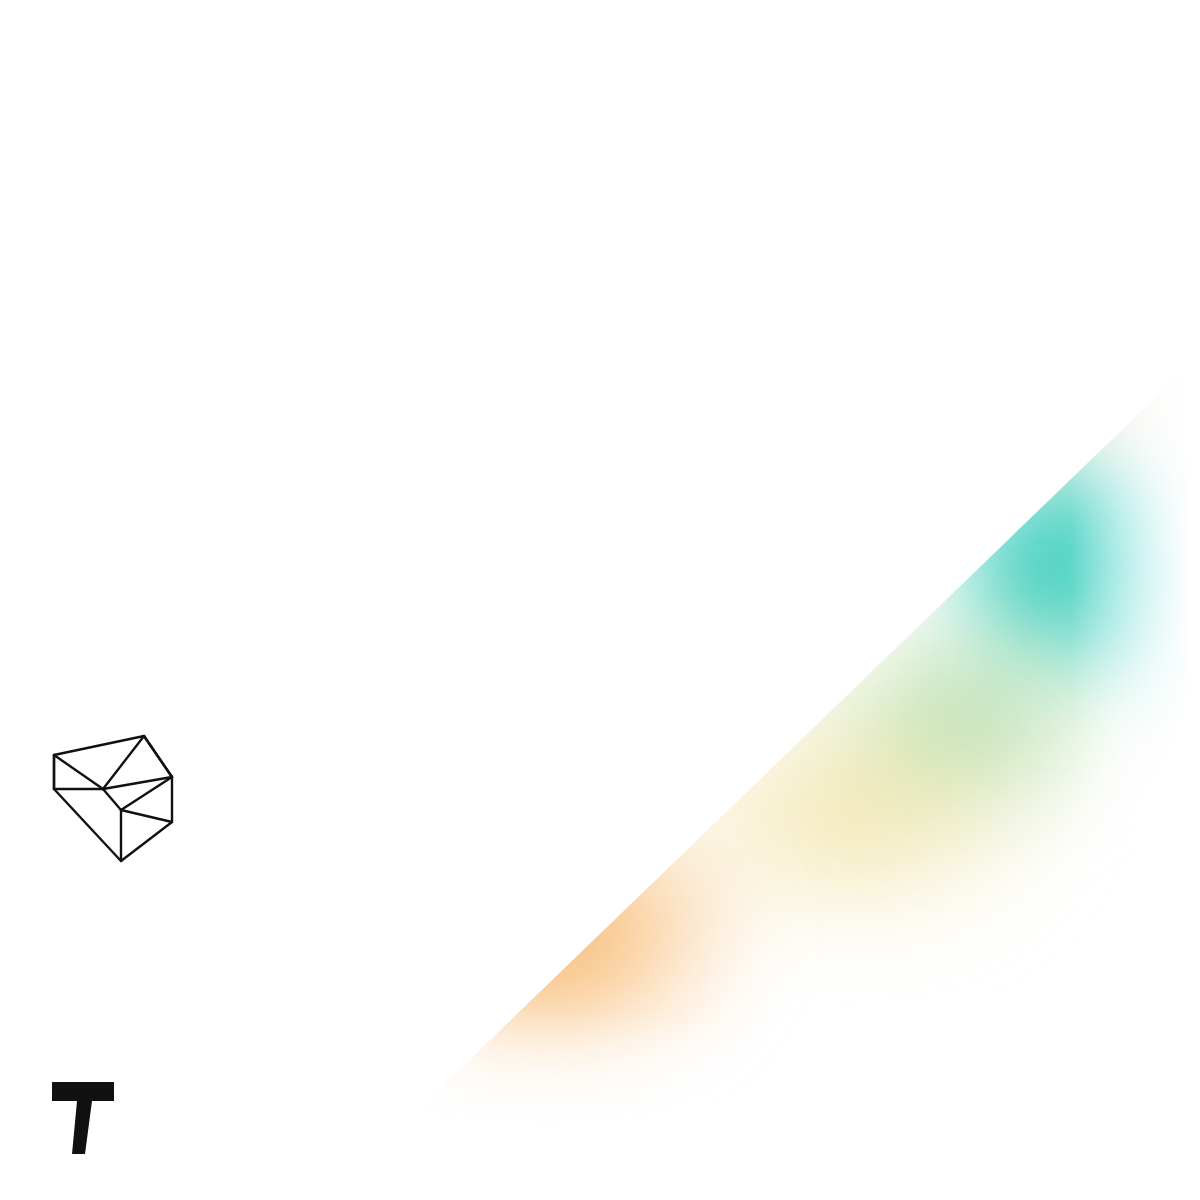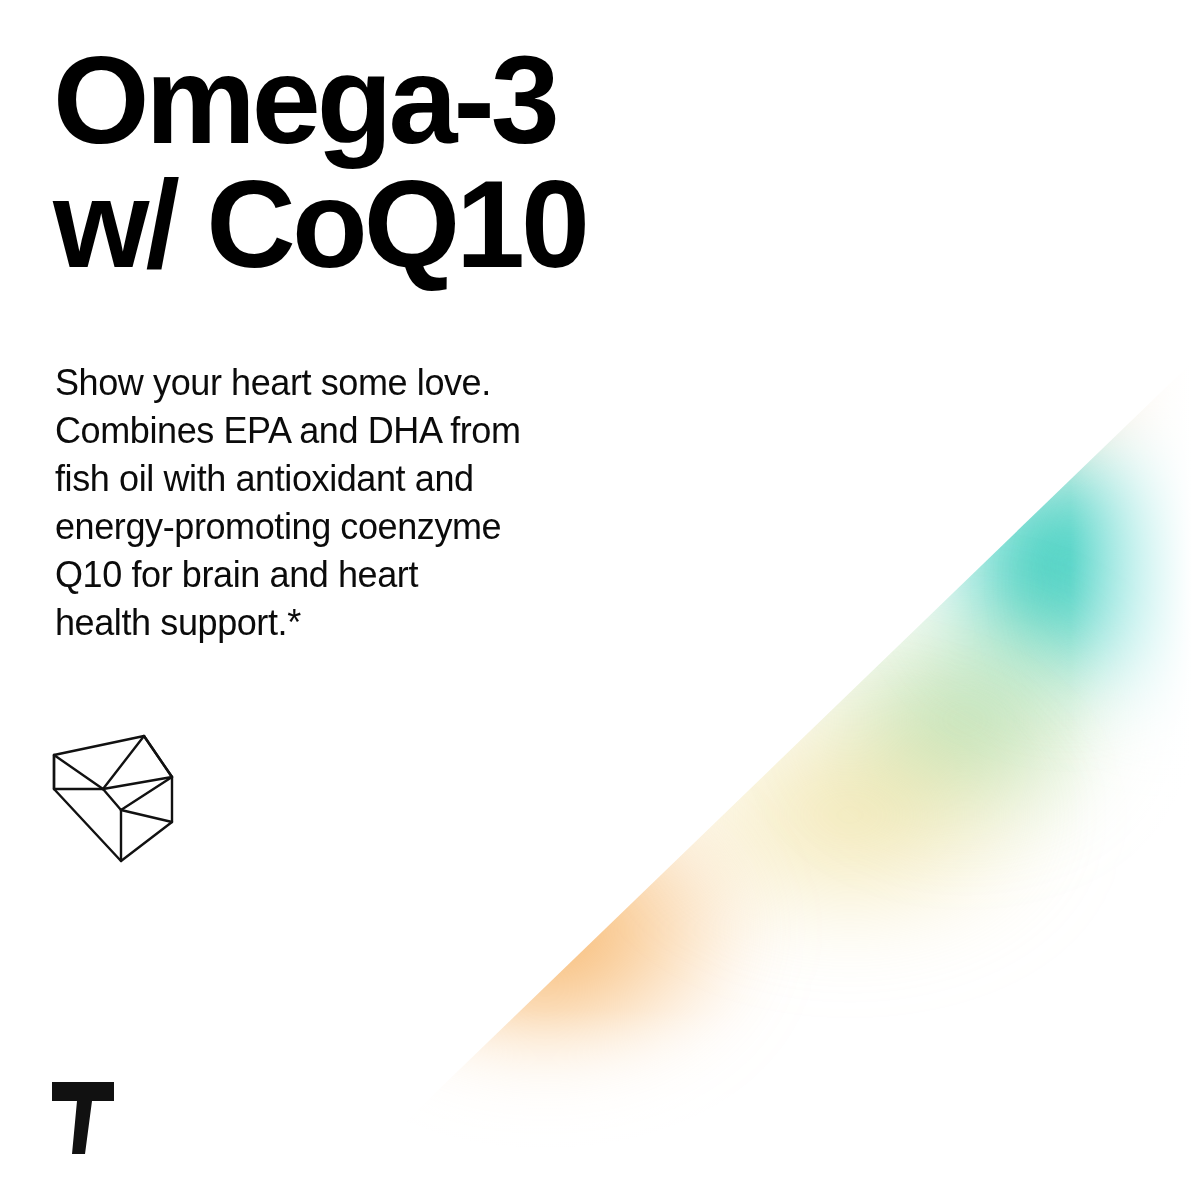--- a/index.html
+++ b/index.html
@@ -221,29 +221,21 @@
 
     <div class="crisp-mask"></div>
 
     <div class="edge-fade-t"></div>
     <div class="edge-fade-r"></div>
     <div class="edge-fade-b"></div>
   </div>
 
   <div class="content">
 
-    <h1 id="title">Omega-3
-w/ CoQ10</h1>
-
-    <p id="body-copy">Show your heart some love.
-Combines EPA and DHA from
-fish oil with antioxidant and
-energy-promoting coenzyme
-Q10 for brain and heart
-health support.*</p>
+
 
     <div id="gem-icon">
       <svg viewBox="0 0 140 145" width="140" height="145" aria-hidden="true">
         <g fill="none" stroke="#111111" stroke-width="2.4" stroke-linejoin="round" stroke-linecap="round">
 
           <path d="M6,33 L96,14 L124,55 L124,100 L73,139 L6,67 Z"></path>
 
           <path d="M6,33 L6,67"></path>
           <path d="M6,67 L55,67"></path>
           <path d="M6,33 L55,67"></path>

